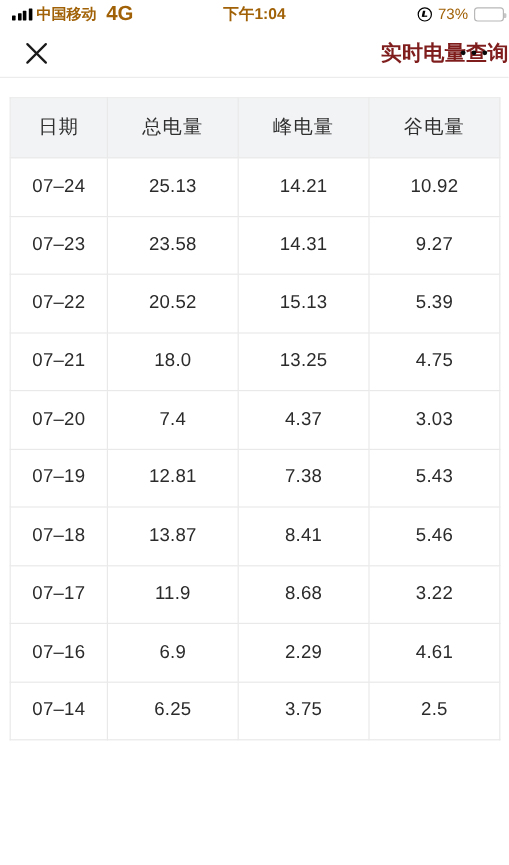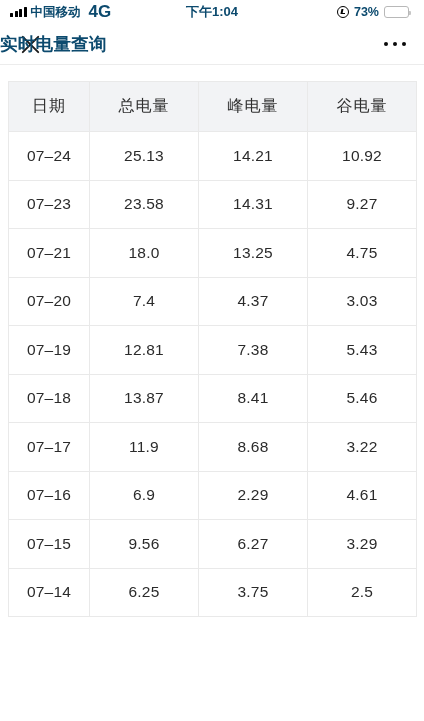--- a/index.html
+++ b/index.html
@@ -12,24 +12,24 @@
     background: #ffffff;
     font-family: "Liberation Sans", "DejaVu Sans", sans-serif;
     -webkit-font-smoothing: antialiased;
   }
 
   
   .status-bar {
     height: 24px;
     display: flex;
     align-items: center;
-    padding: 0 15px 0 10px;
+    padding: 0 4px 0 10px;
     font-size: 12.5px;
     font-weight: bold;
-    color: #0c4a6e;
+    color: #a16207;
     position: relative;
   }
   .status-left {
     display: flex;
     align-items: center;
     gap: 4px;
     flex: 0 0 auto;
   }
   .signal-bars {
     display: flex;
@@ -82,21 +82,21 @@
     background: #000;
     transform: skewX(-12deg);
   }
   .lowpower-icon::after {
     content: "";
     position: absolute;
     left: 3.5px; top: 5.5px;
     width: 4px; height: 1.6px;
     background: #000;
   }
-  .battery-pct { font-size: 12.5px; font-weight: bold; }
+  .battery-pct { font-size: 12.5px; font-weight: normal; }
   .battery {
     width: 25px; height: 12px;
     border: 1.2px solid #b8b8b8;
     border-radius: 3px;
     position: relative;
     padding: 1.2px;
   }
   .battery::after {
     content: "";
     position: absolute;
@@ -126,24 +126,24 @@
     width: 26px; height: 26px;
     display: flex;
     align-items: center;
     justify-content: center;
     cursor: pointer;
   }
   .nav-close svg { display: block; }
   .nav-title {
     position: absolute;
     left: 0; right: 0;
-    text-align: left;
+    text-align: right;
     font-size: 17.5px;
     font-weight: bold;
-    color: #0c4a6e;
+    color: #7f1d1d;
     letter-spacing: 0.3px;
   }
   .nav-more {
     position: absolute;
     right: 13px;
     width: 32px; height: 26px;
     display: flex;
     align-items: center;
     justify-content: center;
     gap: 4.5px;
@@ -262,20 +262,26 @@
           <td>14.21</td>
           <td>10.92</td>
         </tr>
         <tr>
           <td>07–23</td>
           <td>23.58</td>
           <td>14.31</td>
           <td>9.27</td>
         </tr>
         <tr>
+          <td>07–22</td>
+          <td>20.52</td>
+          <td>15.13</td>
+          <td>5.39</td>
+        </tr>
+        <tr>
           <td>07–21</td>
           <td>18.0</td>
           <td>13.25</td>
           <td>4.75</td>
         </tr>
         <tr>
           <td>07–20</td>
           <td>7.4</td>
           <td>4.37</td>
           <td>3.03</td>
@@ -298,26 +304,20 @@
           <td>8.68</td>
           <td>3.22</td>
         </tr>
         <tr>
           <td>07–16</td>
           <td>6.9</td>
           <td>2.29</td>
           <td>4.61</td>
         </tr>
         <tr>
-          <td>07–15</td>
-          <td>9.56</td>
-          <td>6.27</td>
-          <td>3.29</td>
-        </tr>
-        <tr>
           <td>07–14</td>
           <td>6.25</td>
           <td>3.75</td>
           <td>2.5</td>
         </tr>
       </tbody>
   </table>
 </div>
 
 </body></html>

